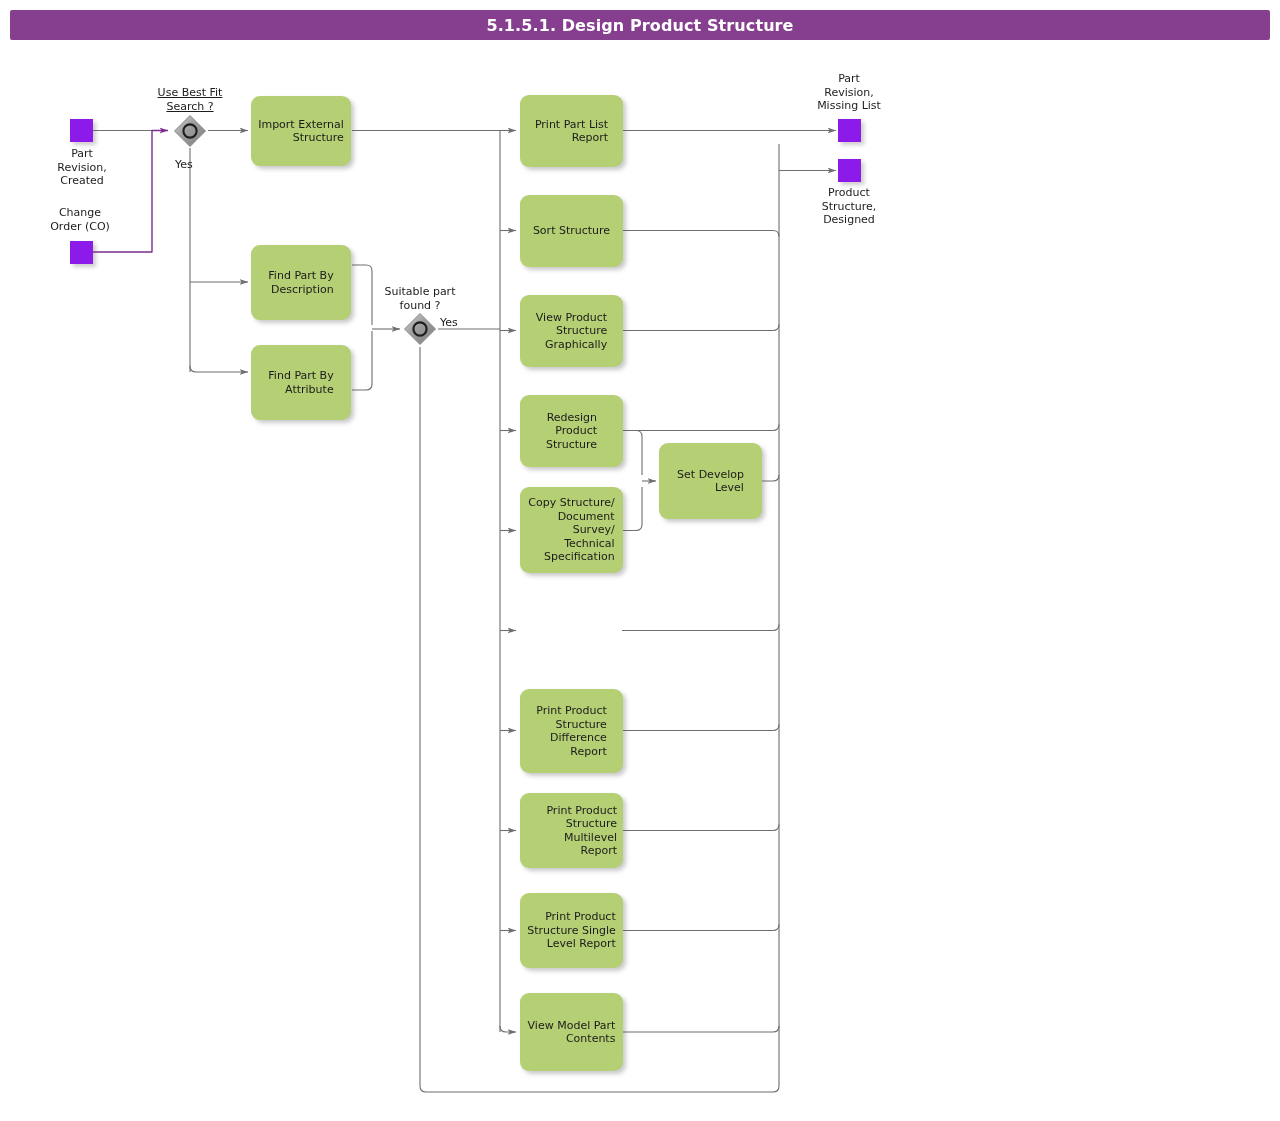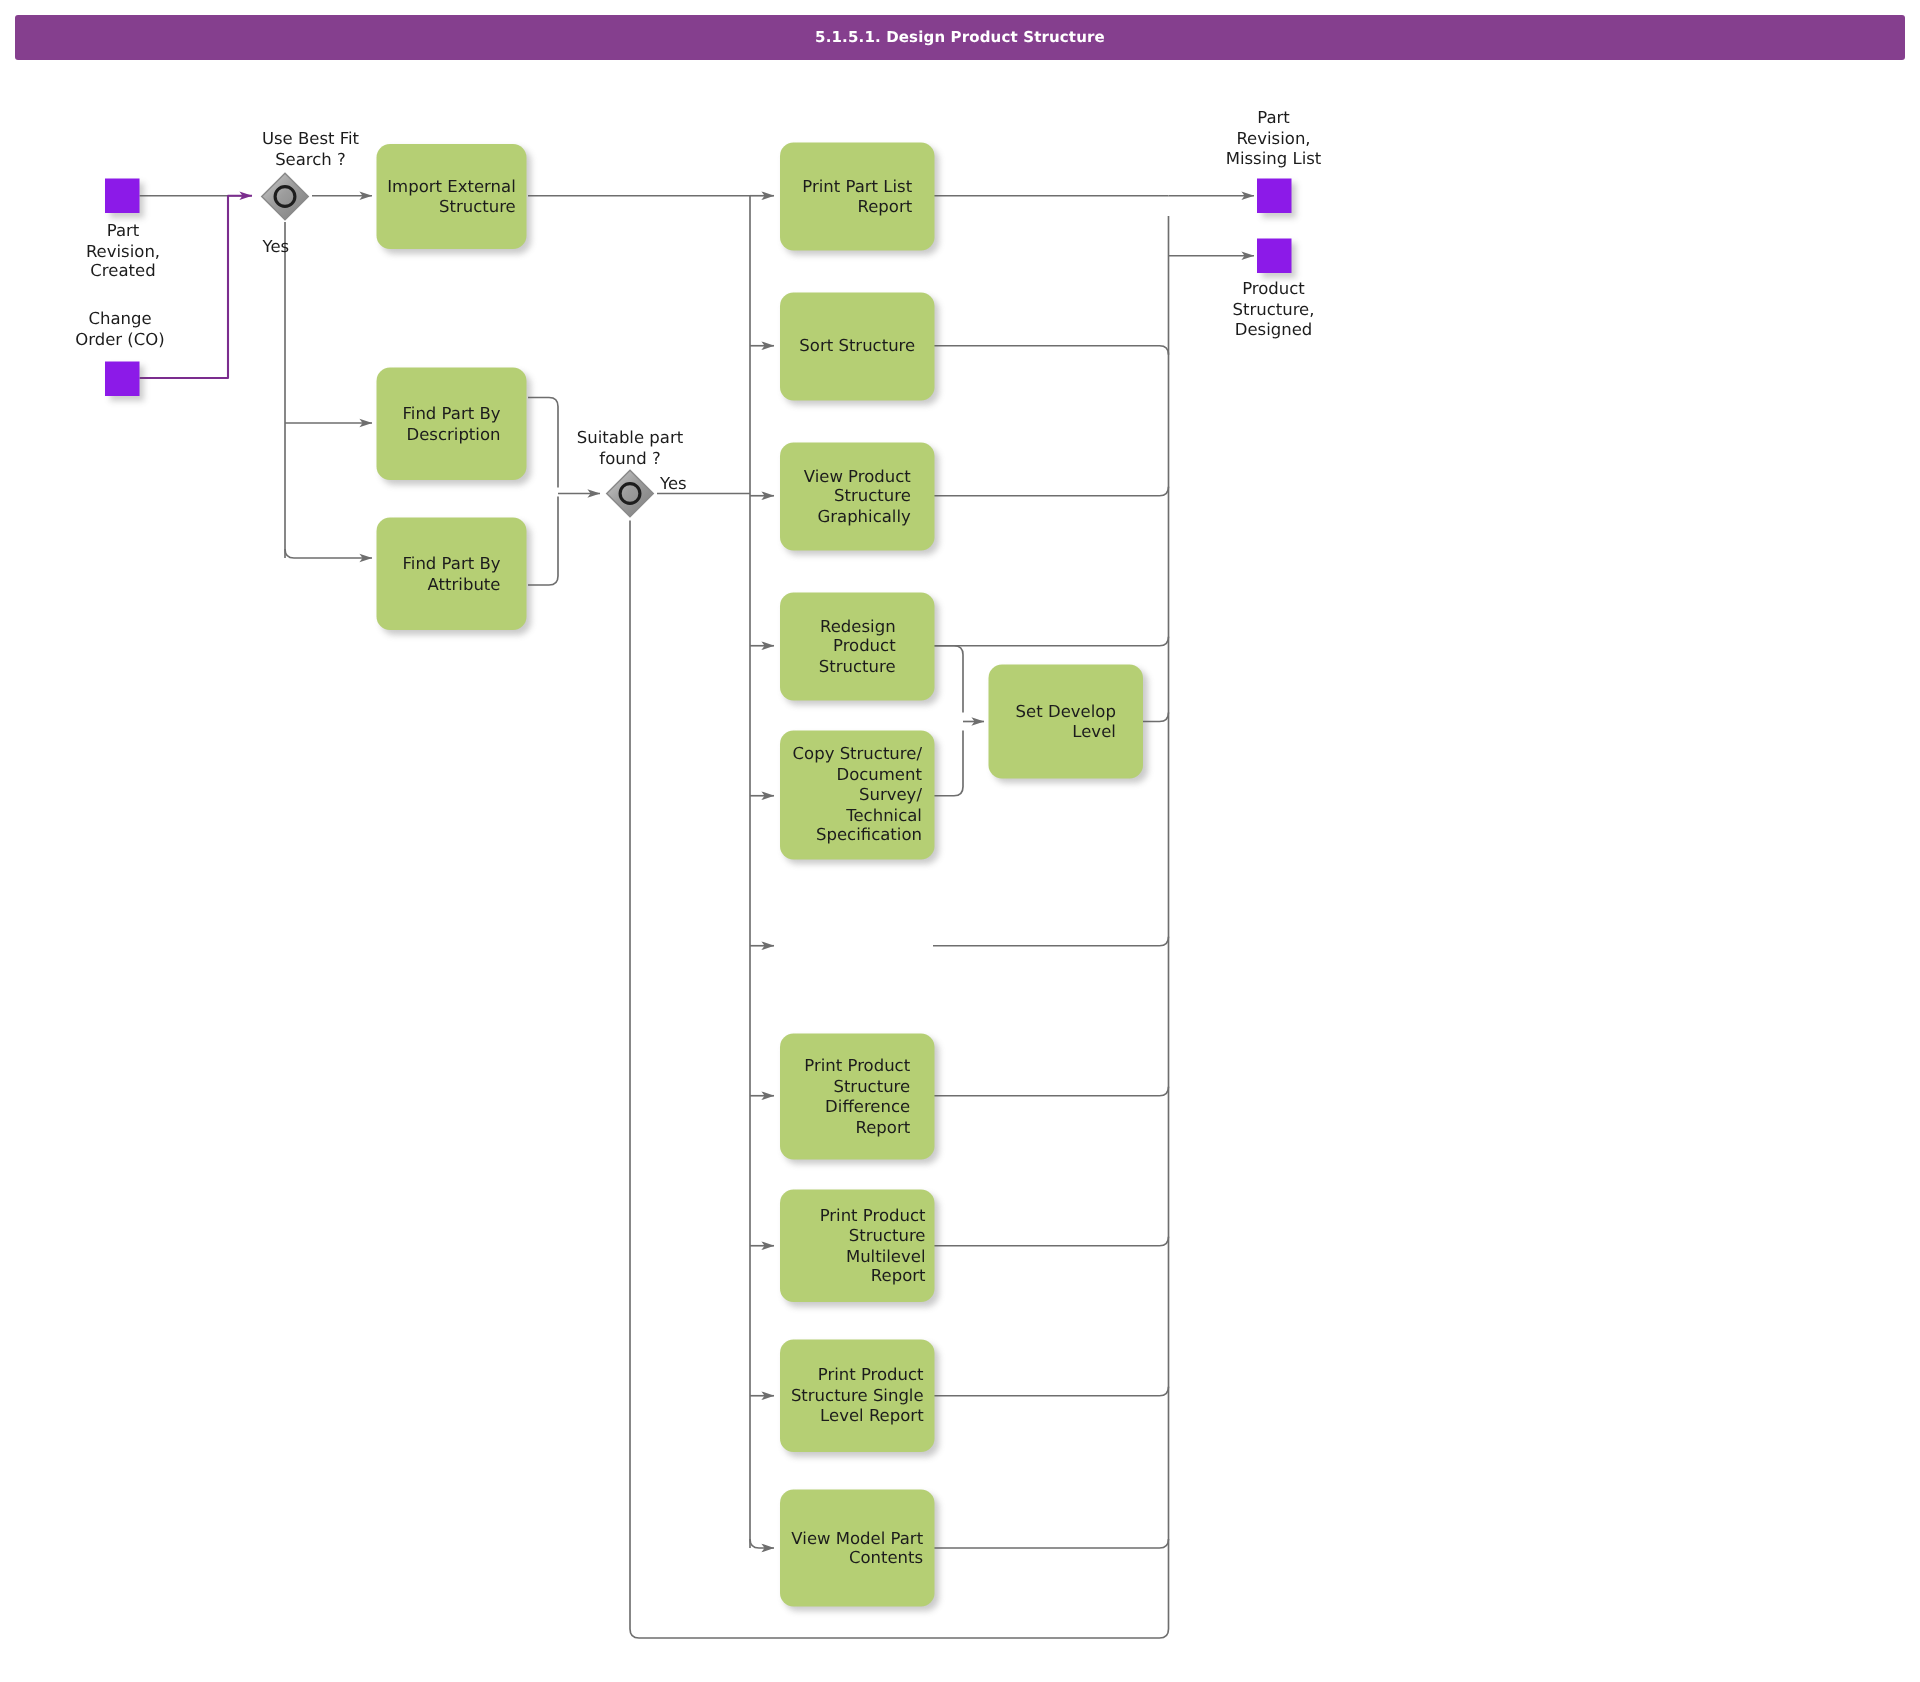--- a/index.html
+++ b/index.html
@@ -29,21 +29,21 @@
     width: 1260px;
     height: 30px;
     background: #853f8e;
     border-radius: 2px;
     display: flex;
     align-items: center;
     justify-content: center;
   }
   #title-bar .title-text {
     color: #ffffff;
-    font-size: 10px;
+    font-size: 16px;
     font-weight: bold;
     font-family: "DejaVu Sans", sans-serif;
     letter-spacing: 0.1px;
   }
   
   #connectors {
     position: absolute;
     left: 0;
     top: 0;
     width: 1280px;
@@ -185,21 +185,21 @@
 
     <div class="node event" style="left:70px; top:119px;"></div>
     <div class="flow-label" style="left:32px; top:147px; width:100px;">Part
 Revision,
 Created</div>
 
     <div class="flow-label" style="left:30px; top:206px; width:100px;">Change
 Order (CO)</div>
     <div class="node event" style="left:70px; top:241px;"></div>
 
-    <div class="flow-label" style="left:157px; top:86px; width:100px;">Use Best Fit
+    <div class="flow-label" style="left:140px; top:86px; width:100px;text-decoration:underline;">Use Best Fit
 Search ?</div>
     <div class="node gateway" style="left:173px; top:113.5px;">
       <svg width="34" height="34" viewBox="0 0 34 34" xmlns="http://www.w3.org/2000/svg">
         <defs>
           <linearGradient id="gwgrad1" x1="0" y1="0" x2="1" y2="1">
             <stop offset="0%" stop-color="#cfcfcf"></stop>
             <stop offset="45%" stop-color="#9d9d9d"></stop>
             <stop offset="100%" stop-color="#7e7e7e"></stop>
           </linearGradient>
         </defs>

